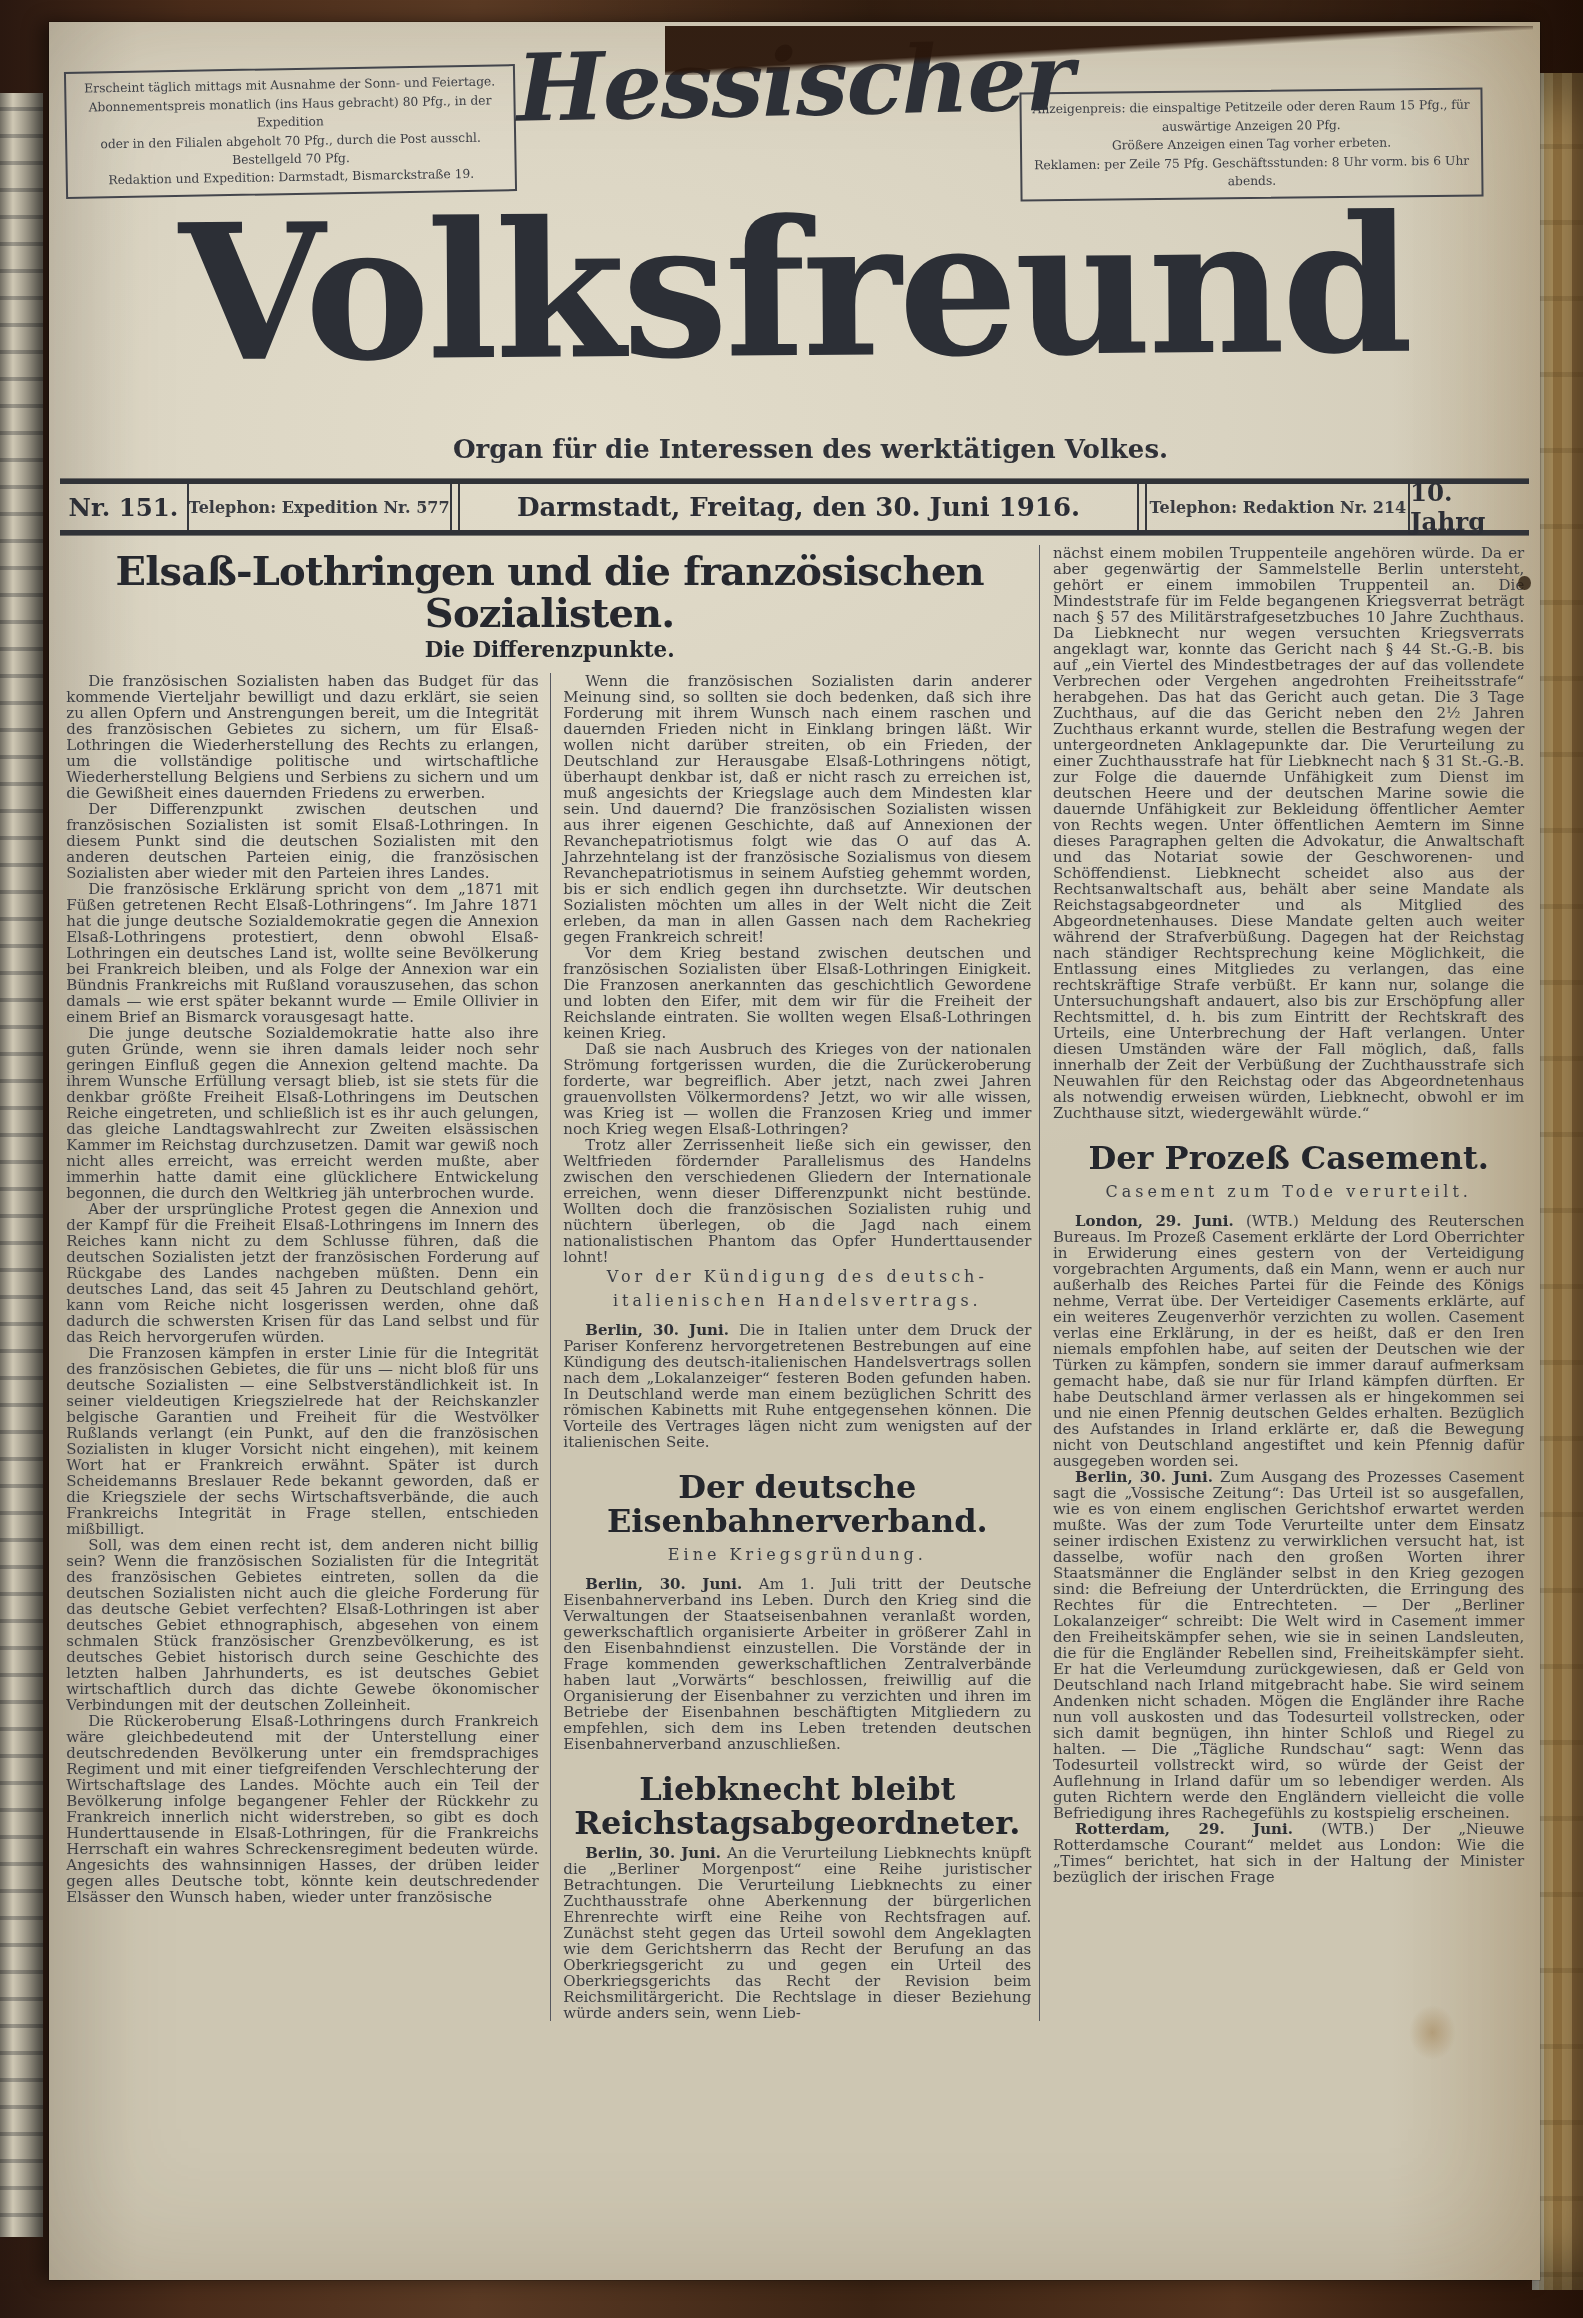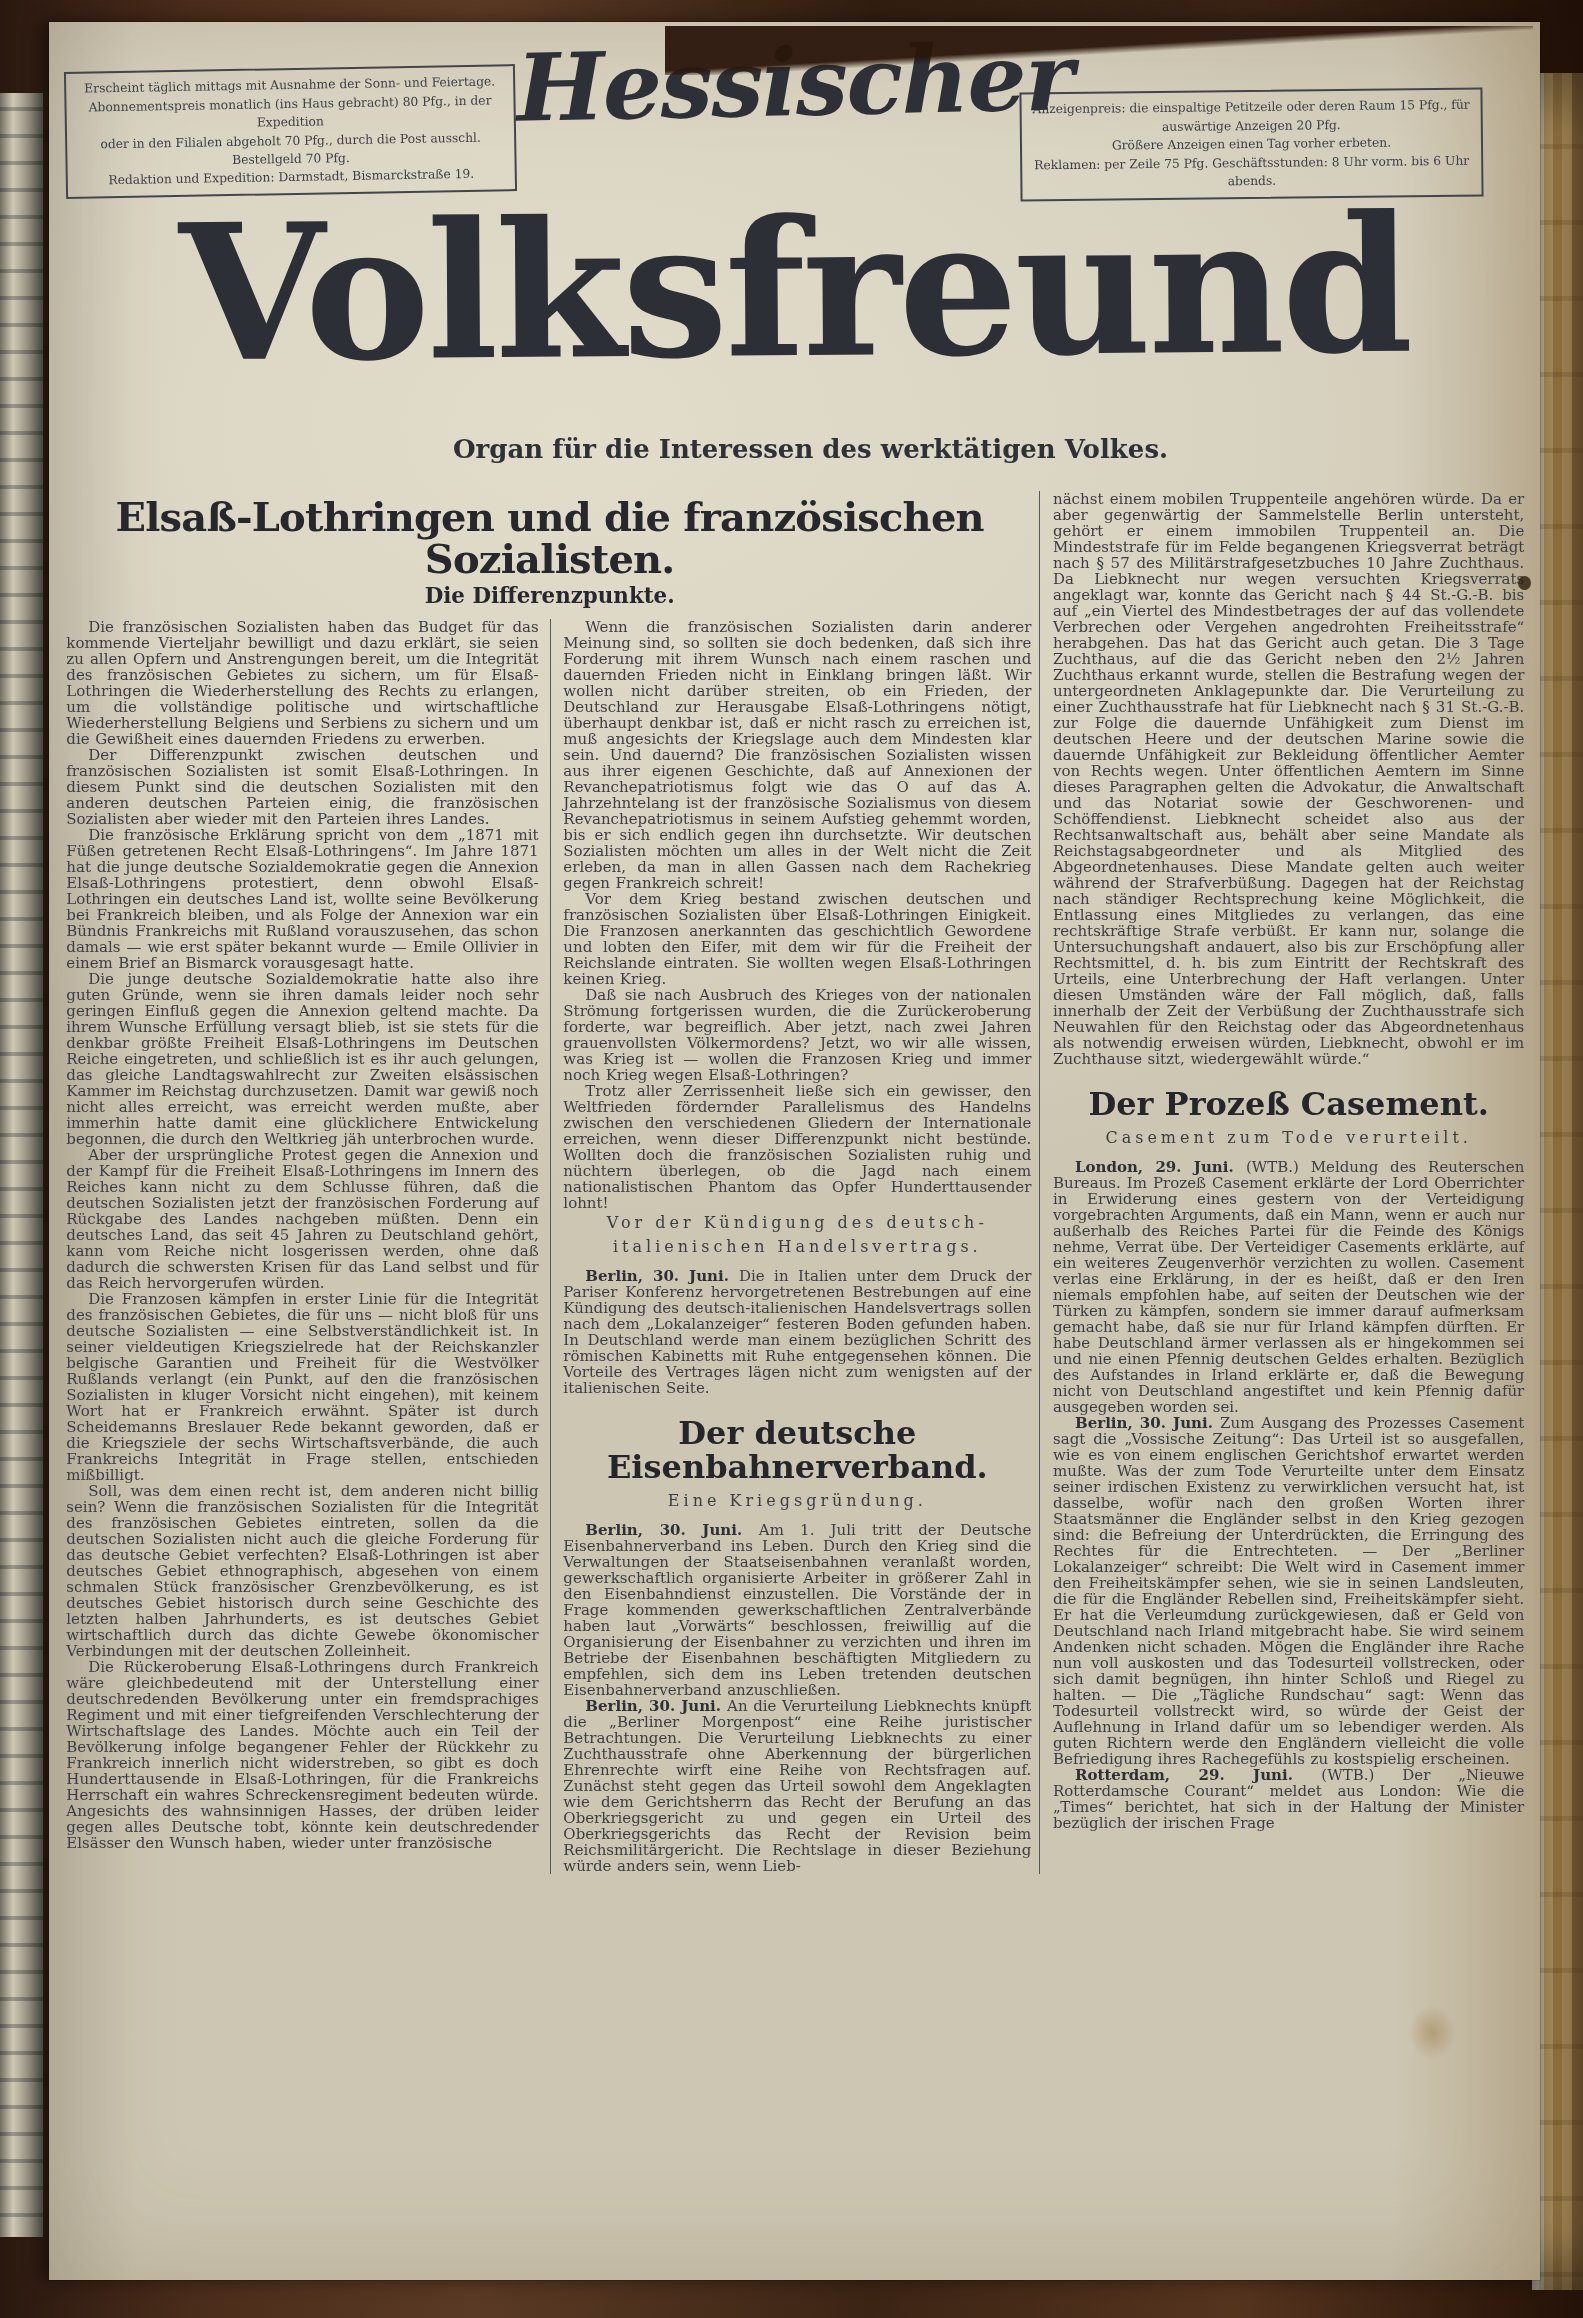--- a/index.html
+++ b/index.html
@@ -106,20 +106,31 @@
         <p class="boxline">Anzeigenpreis: die einspaltige Petitzeile oder deren Raum 15 Pfg., für</p>
         <p class="boxline">auswärtige Anzeigen 20 Pfg.</p>
         <p class="boxline">Größere Anzeigen einen Tag vorher erbeten.</p>
         <p class="boxline">Reklamen: per Zeile 75 Pfg.  Geschäftsstunden: 8 Uhr vorm. bis 6 Uhr abends.</p>
       </div>
     <div class="t1">Hessischer</div>
     <div class="t2">Volksfreund</div>
     <div class="subtitle">Organ für die Interessen des werktätigen Volkes.</div>
   </header>
 
+  <div class="dateline">
+    <span class="dl-issue">Nr. 151.</span>
+    <span class="dl-sep"></span>
+    <span class="dl-phone">Telephon: Expedition Nr. 577</span>
+    <span class="dl-sep double"></span>
+    <span class="dl-date">Darmstadt, Freitag, den 30. Juni 1916.</span>
+    <span class="dl-sep double"></span>
+    <span class="dl-phone">Telephon: Redaktion Nr. 214</span>
+    <span class="dl-sep"></span>
+    <span class="dl-year">10. Jahrg</span>
+  </div>
 
   <div class="body-grid">
     <div class="lead">
       <h1>Elsaß-Lothringen und die französischen Sozialisten.</h1>
       <h2>Die Differenzpunkte.</h2>
       <div class="twocol">
         <div class="colA">
             <p class="para">Die französischen Sozialisten haben das Budget für das kommende Vierteljahr bewilligt und dazu erklärt, sie seien zu allen Opfern und Anstrengungen bereit, um die Integrität des französischen Gebietes zu sichern, um für Elsaß-Lothringen die Wiederherstellung des Rechts zu erlangen, um die vollständige politische und wirtschaftliche Wiederherstellung Belgiens und Serbiens zu sichern und um die Gewißheit eines dauernden Friedens zu erwerben.</p>
             <p class="para">Der Differenzpunkt zwischen deutschen und französischen Sozialisten ist somit Elsaß-Lothringen. In diesem Punkt sind die deutschen Sozialisten mit den anderen deutschen Parteien einig, die französischen Sozialisten aber wieder mit den Parteien ihres Landes.</p>
             <p class="para">Die französische Erklärung spricht von dem „1871 mit Füßen getretenen Recht Elsaß-Lothringens“. Im Jahre 1871 hat die junge deutsche Sozialdemokratie gegen die Annexion Elsaß-Lothringens protestiert, denn obwohl Elsaß-Lothringen ein deutsches Land ist, wollte seine Bevölkerung bei Frankreich bleiben, und als Folge der Annexion war ein Bündnis Frankreichs mit Rußland vorauszusehen, das schon damals — wie erst später bekannt wurde — Emile Ollivier in einem Brief an Bismarck vorausgesagt hatte.</p>
@@ -146,20 +157,21 @@
 
           <section>
             <h3 class="art">Der deutsche Eisenbahnerverband.</h3>
             <h4 class="art-sub">Eine Kriegsgründung.</h4>
             <div>
                 <p class="para"><b>Berlin, 30. Juni. </b>Am 1. Juli tritt der Deutsche Eisenbahnerverband ins Leben. Durch den Krieg sind die Verwaltungen der Staatseisenbahnen veranlaßt worden, gewerkschaftlich organisierte Arbeiter in größerer Zahl in den Eisenbahndienst einzustellen. Die Vorstände der in Frage kommenden gewerkschaftlichen Zentralverbände haben laut „Vorwärts“ beschlossen, freiwillig auf die Organisierung der Eisenbahner zu verzichten und ihren im Betriebe der Eisenbahnen beschäftigten Mitgliedern zu empfehlen, sich dem ins Leben tretenden deutschen Eisenbahnerverband anzuschließen.</p>
               </div>
           </section>
 
           <section>
+            <h3 class="art">Liebknecht bleibt Reichstagsabgeordneter.</h3>
             <div>
                 <p class="para"><b>Berlin, 30. Juni. </b>An die Verurteilung Liebknechts knüpft die „Berliner Morgenpost“ eine Reihe juristischer Betrachtungen. Die Verurteilung Liebknechts zu einer Zuchthausstrafe ohne Aberkennung der bürgerlichen Ehrenrechte wirft eine Reihe von Rechtsfragen auf. Zunächst steht gegen das Urteil sowohl dem Angeklagten wie dem Gerichtsherrn das Recht der Berufung an das Oberkriegsgericht zu und gegen ein Urteil des Oberkriegsgerichts das Recht der Revision beim Reichsmilitärgericht. Die Rechtslage in dieser Beziehung würde anders sein, wenn Lieb-</p>
               </div>
           </section>
         </div>
       </div>
     </div>
 
     <div class="colC">
       <div>

